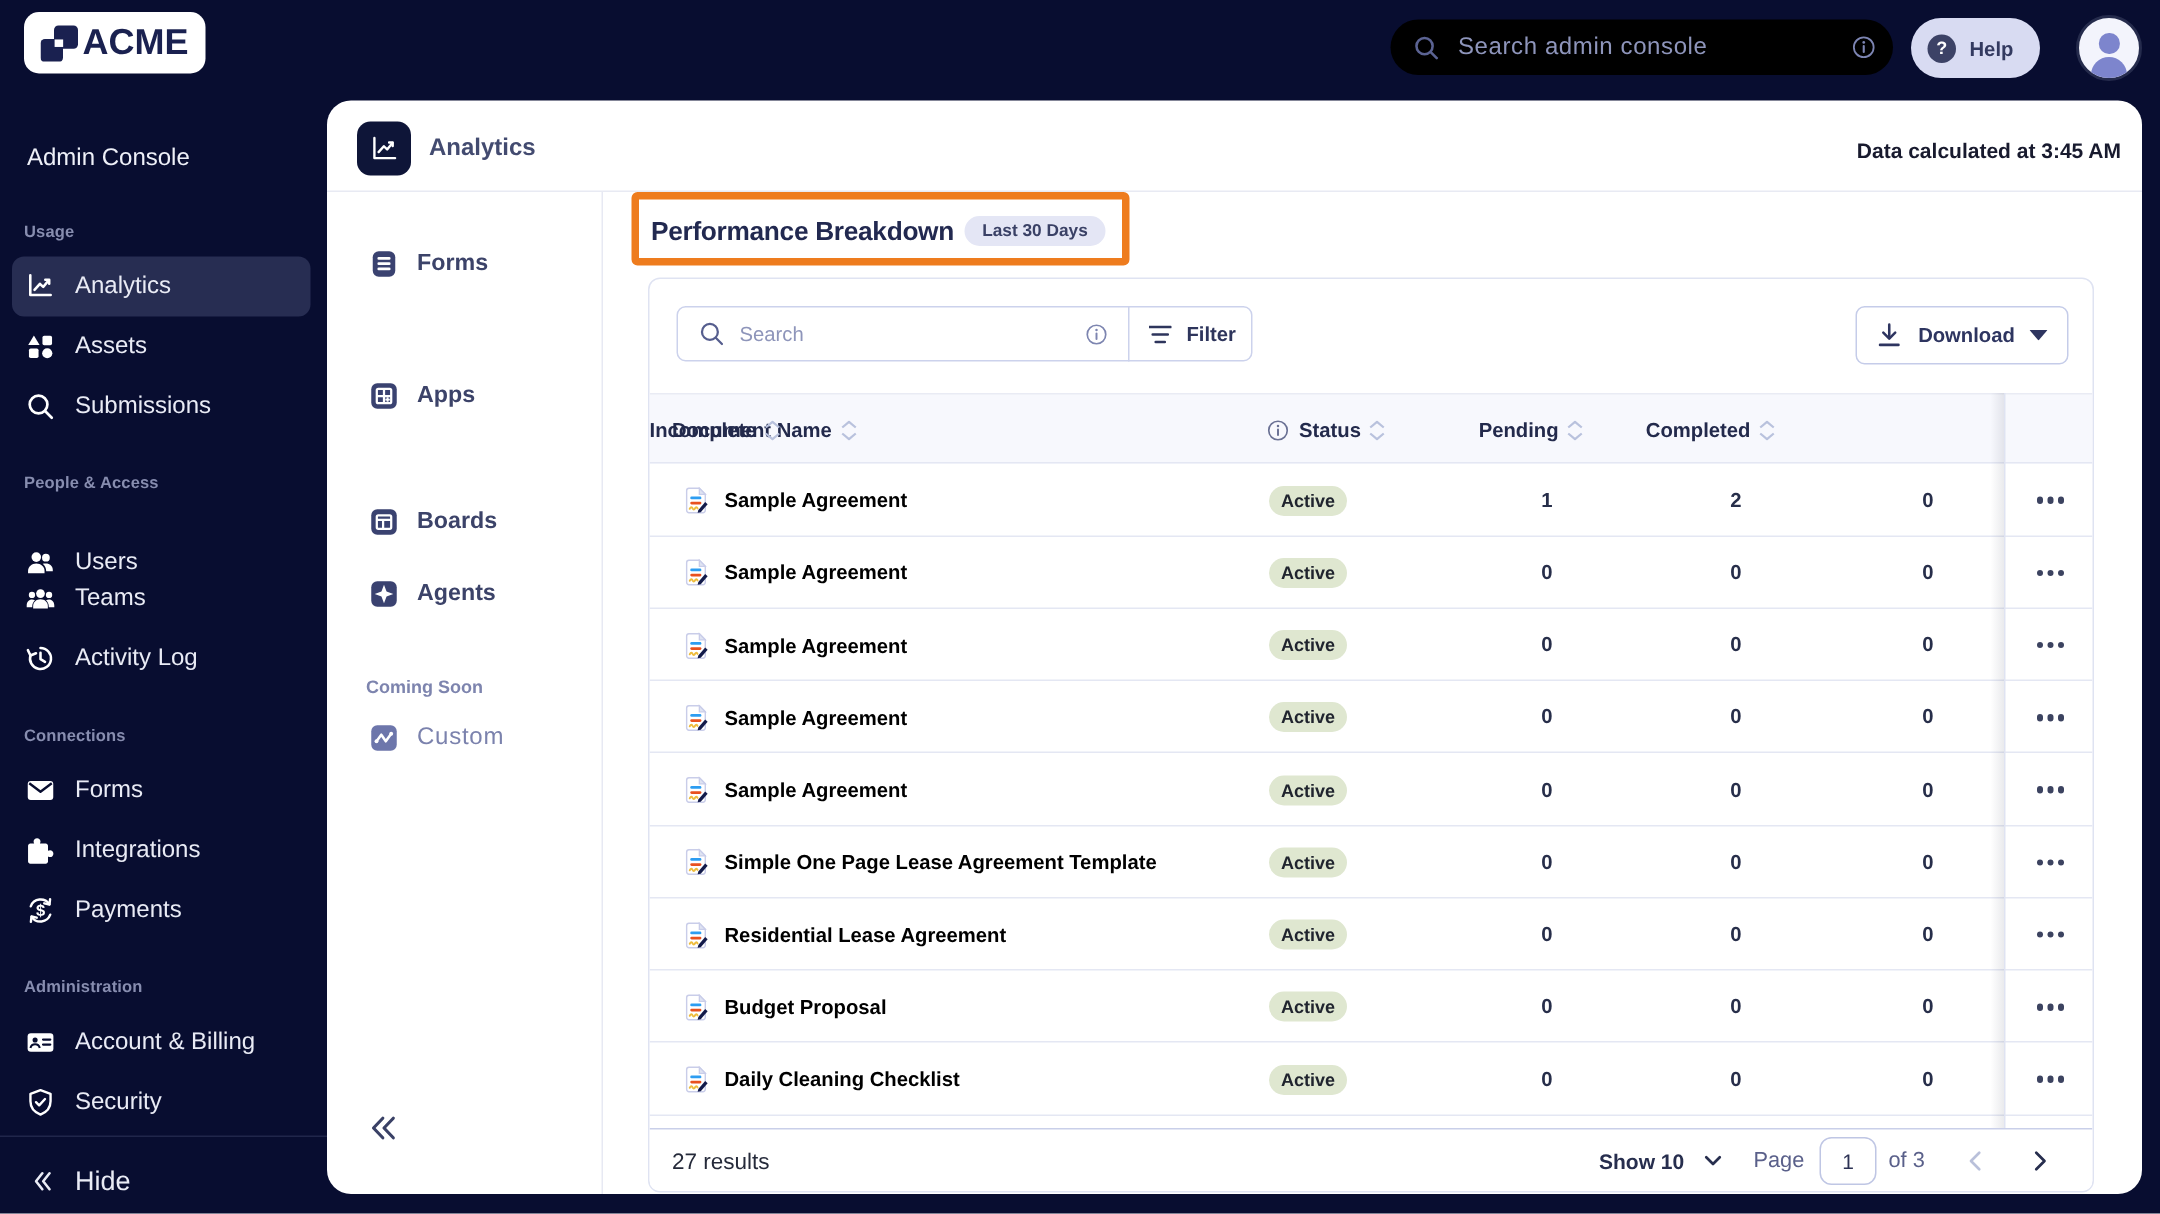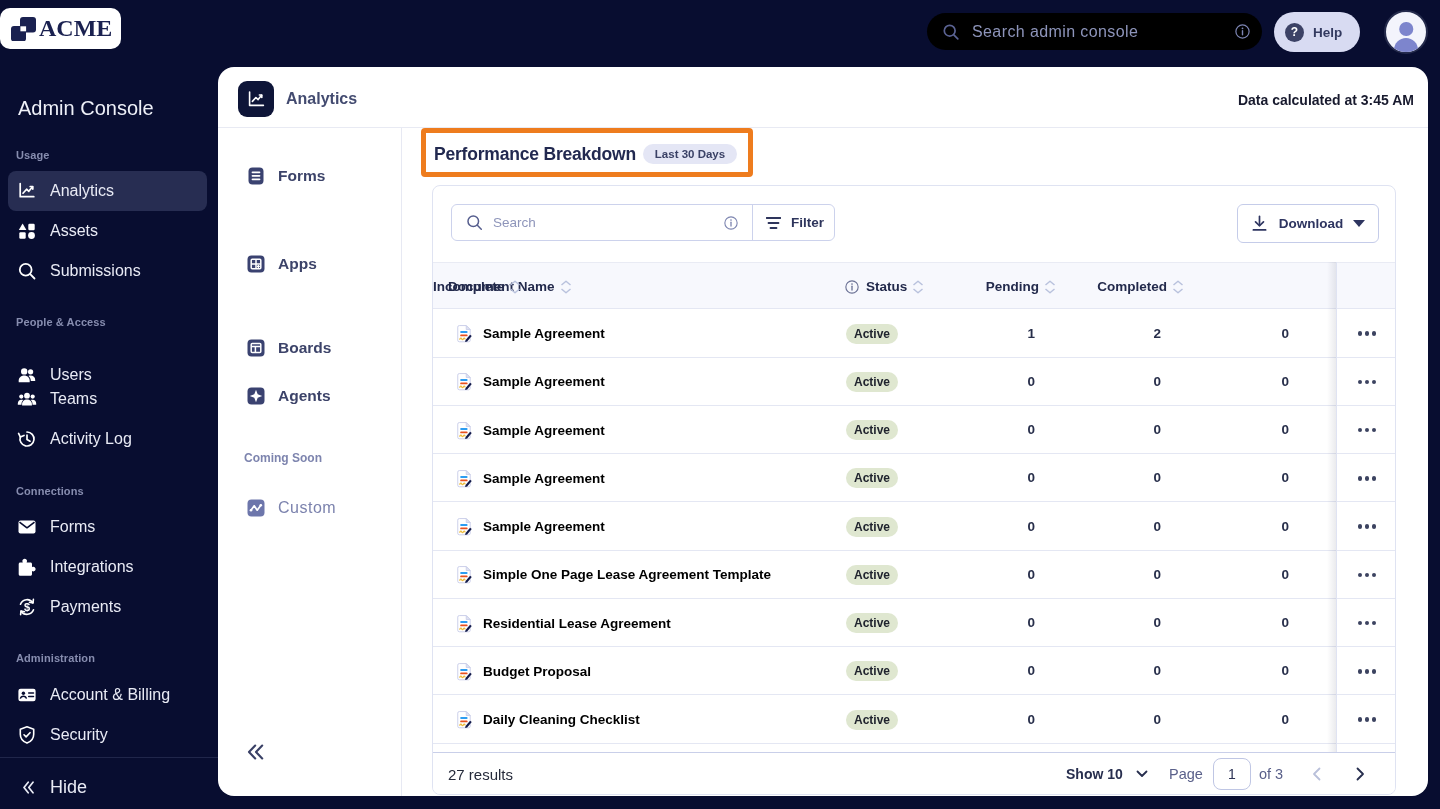--- a/index.html
+++ b/index.html
@@ -1,33 +1,33 @@
 <!DOCTYPE html>
 <html><head>
 <meta charset="utf-8">
 <style>
   * { margin:0; padding:0; box-sizing:border-box; }
   html,body { width:1440px; height:809px; overflow:hidden; }
   body { background:#080d30; font-family:"Liberation Sans", sans-serif; position:relative; }
   .abs { position:absolute; }
 
   
-  .logo { left:0; top:8px; width:121px; height:41px; background:#fff; border-radius:10px; display:flex; align-items:center; padding-left:11px;font-family:Liberation Serif, serif; }
+  .logo { left:16px; top:8px; width:121px; height:41px; background:#fff; border-radius:10px; display:flex; align-items:center; padding-left:11px; }
   .logo .word { font-size:24px; font-weight:bold; color:#1a2150; letter-spacing:0px; margin-left:2px; }
   .searchbar { left:927px; top:13px; width:335px; height:37px; background:#000000; border-radius:18.5px; display:flex; align-items:center; padding:0 12px 0 15px; }
   .searchbar .ph { color:#8e95bb; font-size:16px; letter-spacing:0.4px; margin-left:12px; flex:1; }
   .helpbtn { left:1274px; top:12px; width:86px; height:40px; background:#d8dbf2; border-radius:20px; display:flex; align-items:center; padding-left:11px; }
   .helpbtn .qc { width:19px; height:19px; border-radius:50%; background:#3c4266; color:#fff; font-size:12px; font-weight:bold; display:flex; align-items:center; justify-content:center; }
   .helpbtn .t { font-size:13.5px; font-weight:bold; color:#333a60; margin-left:9px; }
   .avatar { left:1384px; top:10px; width:44px; height:44px; border-radius:50%; background:#f3f4fc; border:2.5px solid #252b4c; overflow:hidden; }
   .avatar .head { position:absolute; left:50%; top:10px; transform:translateX(-50%); width:13.5px; height:13.5px; border-radius:50%; background:#7d85cd; }
   .avatar .body { position:absolute; left:50%; top:25.5px; transform:translateX(-50%); width:24px; height:16px; border-radius:12px 12px 0 0; background:#7d85cd; }
 
   
-  .side-title { left:18px; top:97px; font-size:20px; color:#eef0f8; }
+  .side-title { left:18px; top:97px; font-size:16px; color:#eef0f8; }
   .sec { font-size:11px; font-weight:bold; color:#878daf; letter-spacing:0.1px; }
   .item { left:8px; width:199px; height:40px; display:flex; align-items:center; border-radius:8px; }
   .item .ic { width:20px; height:20px; margin-left:9px; flex:none; }
   .item .tx { margin-left:13px; font-size:16px; color:#e9ebf5; }
   .item.sel { background:#272d52; }
   .divline { left:0; top:757px; width:218px; height:1px; background:#20264a; }
 
   
   .card { left:218px; top:67px; width:1210px; height:729px; background:#fff; border-radius:16px; }
   .card-head { position:absolute; left:0; top:0; width:100%; height:61px; border-bottom:1px solid #e8eaf3; }
@@ -242,21 +242,21 @@
       <span class="tx">Boards</span>
     </div>
     <div class="nitem" style="top:248px;">
       <svg class="ic" viewBox="0 0 20 20">
           <rect x="1.5" y="1.5" width="17" height="17" rx="4" fill="#3a4270"></rect>
           <path d="M10 3.8l1.7 4.5L16.2 10l-4.5 1.7L10 16.2l-1.7-4.5L3.8 10l4.5-1.7z" fill="#fff"></path>
         </svg>
       <span class="tx">Agents</span>
     </div>
     <div class="coming">Coming Soon</div>
-    <div class="nitem" style="top:360px;">
+    <div class="nitem" style="top:344px;">
       <svg class="ic" viewBox="0 0 20 20">
           <rect x="1.5" y="1.5" width="17" height="17" rx="4" fill="#6d76ab"></rect>
           <path d="M5 12.2l3.2-4.4 3 4.4 3.6-5" fill="none" stroke="#fff" stroke-width="1.7" stroke-linecap="round" stroke-linejoin="round"></path>
           <circle cx="14.8" cy="7.2" r="1.3" fill="#fff"></circle>
           <circle cx="5" cy="12.2" r="1.3" fill="#fff"></circle>
         </svg>
       <span class="tx" style="color:#7b82ad;font-weight:normal;font-size:16px;letter-spacing:0.5px;">Custom</span>
     </div>
     <svg class="collapse-svg" width="17" height="16" viewBox="0 0 17 16">
         <path d="M8.2 1.5L2 8l6.2 6.5M15.2 1.5L9 8l6.2 6.5" fill="none" stroke="#3a4166" stroke-width="2.1" stroke-linecap="round" stroke-linejoin="round"></path>

